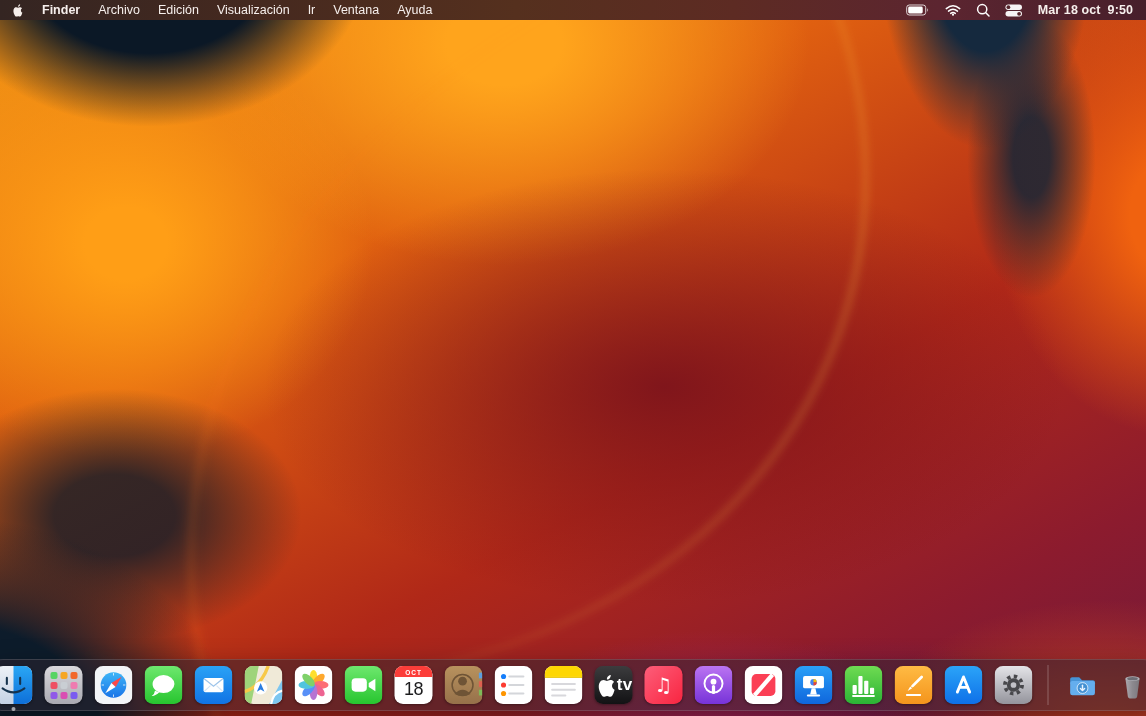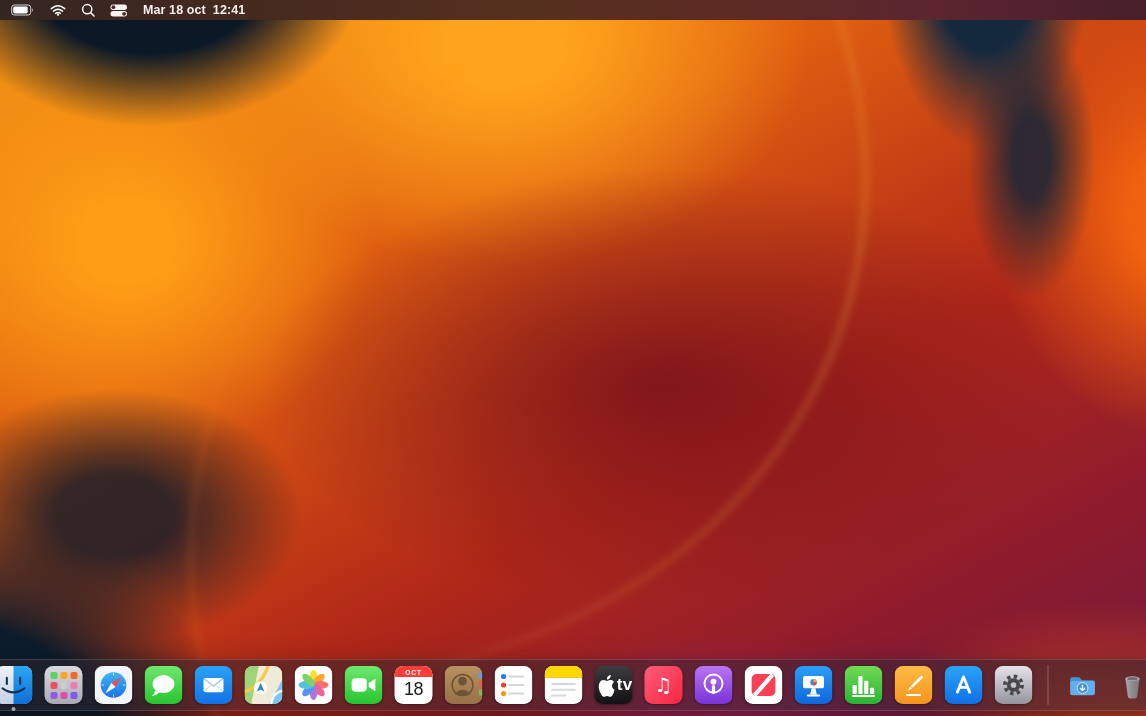--- a/index.html
+++ b/index.html
@@ -81,20 +81,35 @@
 <body>
 
 <div class="screen">
 
   <div class="wallpaper">
     <div class="curve c1"></div>
     <div class="curve c2"></div>
   </div>
 
   <header class="menubar">
+    <div class="menus">
+      <span class="apple-logo">
+        <svg width="12" height="15" viewBox="0 0 13 16" fill="#f6efec">
+          <path d="M11.6 12.4c-.5 1.1-1 2.2-1.9 2.2-.8 0-1.1-.5-2-.5s-1.3.5-2 .5c-.9 0-1.6-1.2-2.1-2.3C2.5 10 2.2 7.2 3.3 5.7c.5-.8 1.4-1.3 2.3-1.3.8 0 1.4.5 2 .5.5 0 1.3-.6 2.2-.5.4 0 1.5.1 2.2 1.2-.1 0-1.3.8-1.3 2.3 0 1.8 1.6 2.4 1.6 2.4z"></path>
+          <path d="M9.3 3.2c.4-.5.7-1.2.6-1.9-.6 0-1.3.4-1.7.9-.4.4-.7 1.1-.6 1.8.7.1 1.3-.3 1.7-.8z"></path>
+        </svg>
+      </span>
+      <span class="menu-item app-name">Finder</span>
+      <span class="menu-item">Archivo</span>
+      <span class="menu-item">Edición</span>
+      <span class="menu-item">Visualización</span>
+      <span class="menu-item">Ir</span>
+      <span class="menu-item">Ventana</span>
+      <span class="menu-item">Ayuda</span>
+    </div>
     <div class="status">
       <span>
         <svg width="24" height="12" viewBox="0 0 24 12">
           <rect x="0.7" y="1" width="19" height="10" rx="2.6" fill="none" stroke="rgba(255,255,255,.8)" stroke-width="1"></rect>
           <rect x="2.2" y="2.5" width="14.5" height="7" rx="1.4" fill="#fff"></rect>
           <path d="M21 4.2 v3.6 a2 2 0 0 0 0 -3.6z" fill="rgba(255,255,255,.55)"></path>
         </svg>
       </span>
       <span>
         <svg width="16" height="12" viewBox="0 0 16 12" fill="none" stroke="#fff" stroke-width="1.5" stroke-linecap="round">
@@ -113,21 +128,21 @@
       <span>
         <svg width="18" height="13" viewBox="0 0 18 13">
           <rect x="0.5" y="0.5" width="16.5" height="5.4" rx="2.7" fill="rgba(255,255,255,.95)"></rect>
           <circle cx="3.4" cy="3.2" r="1.9" fill="#55252c"></circle>
           <rect x="0.5" y="7.1" width="16.5" height="5.4" rx="2.7" fill="rgba(255,255,255,.95)"></rect>
           <circle cx="14.1" cy="9.8" r="1.9" fill="#55252c"></circle>
         </svg>
       </span>
       <span class="clock">
         <span>Mar 18 oct</span>
-        <span>12:41</span>
+        <span>9:50</span>
       </span>
     </div>
   </header>
 
   <div class="dock">
 
     <div class="dock-item" aria-label="Finder">
       <div class="app-icon">
         <svg viewBox="0 0 40 40">
           <defs>

